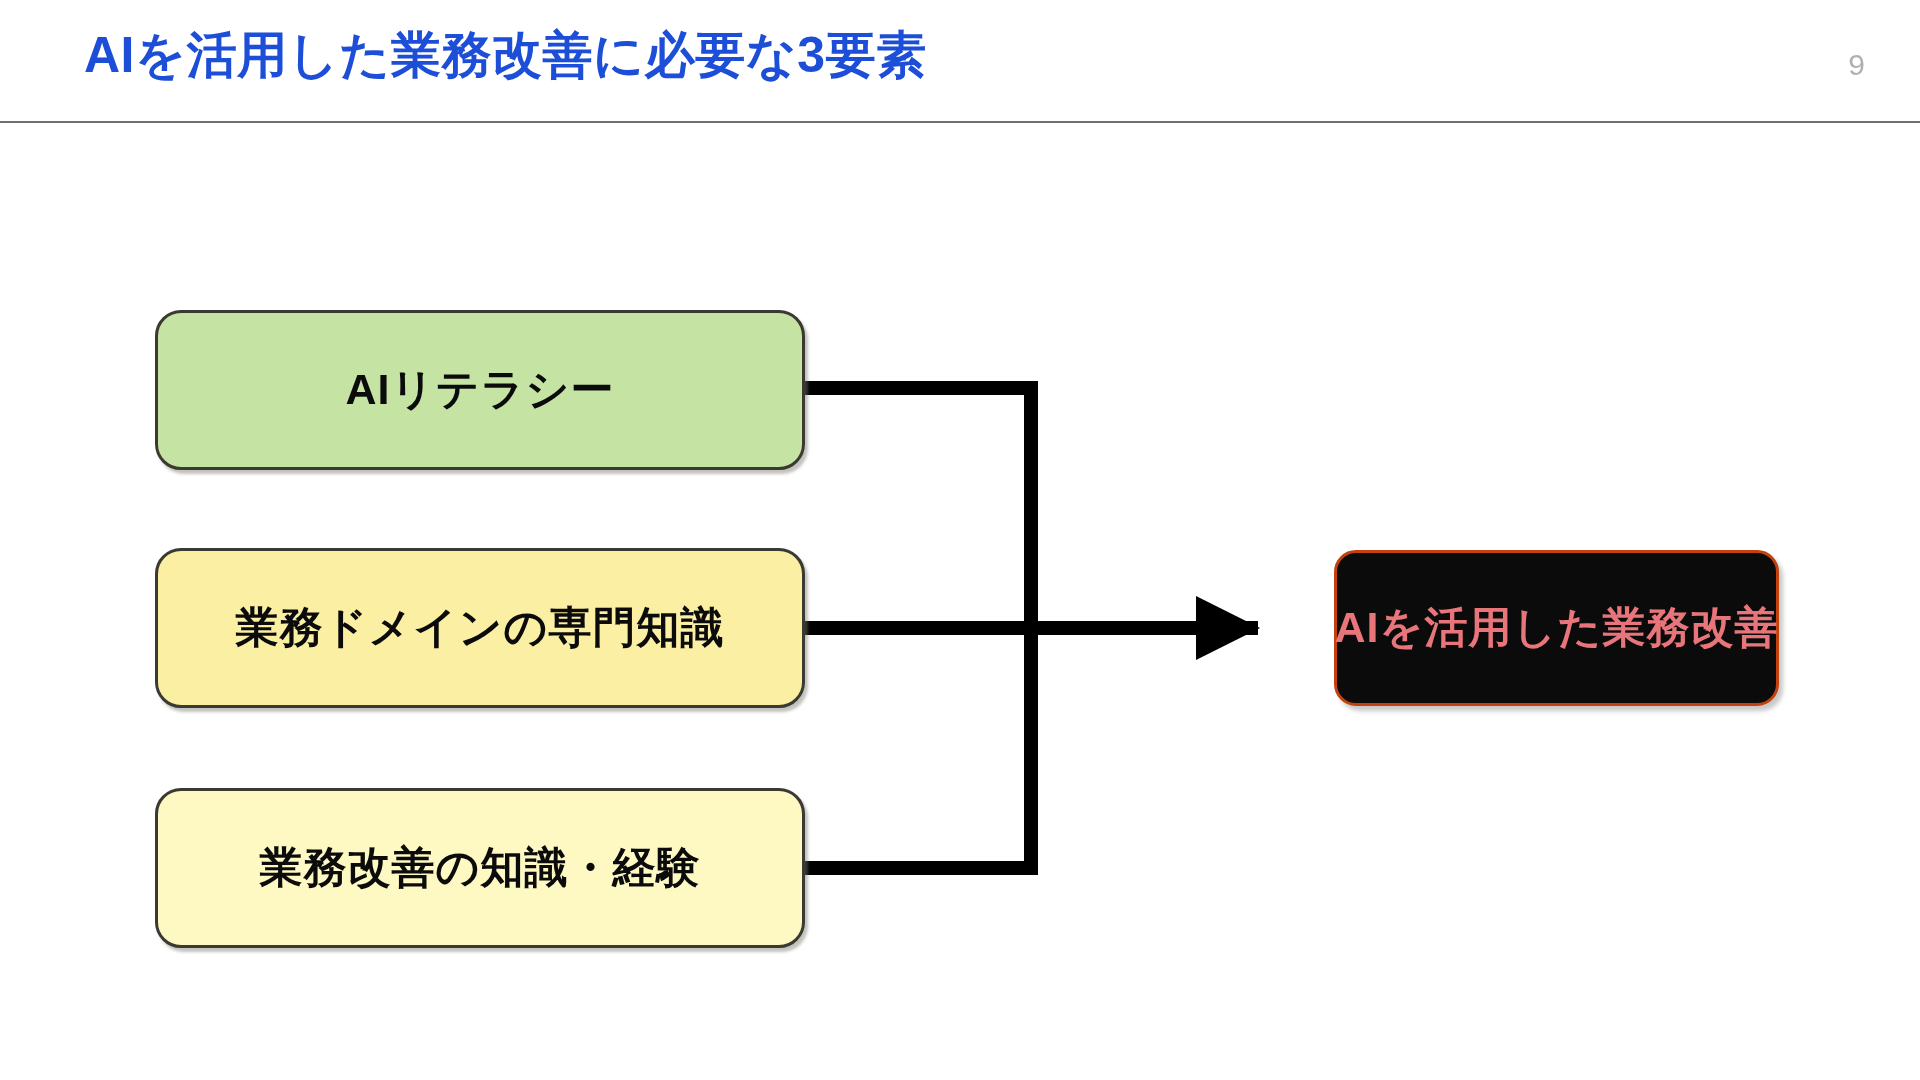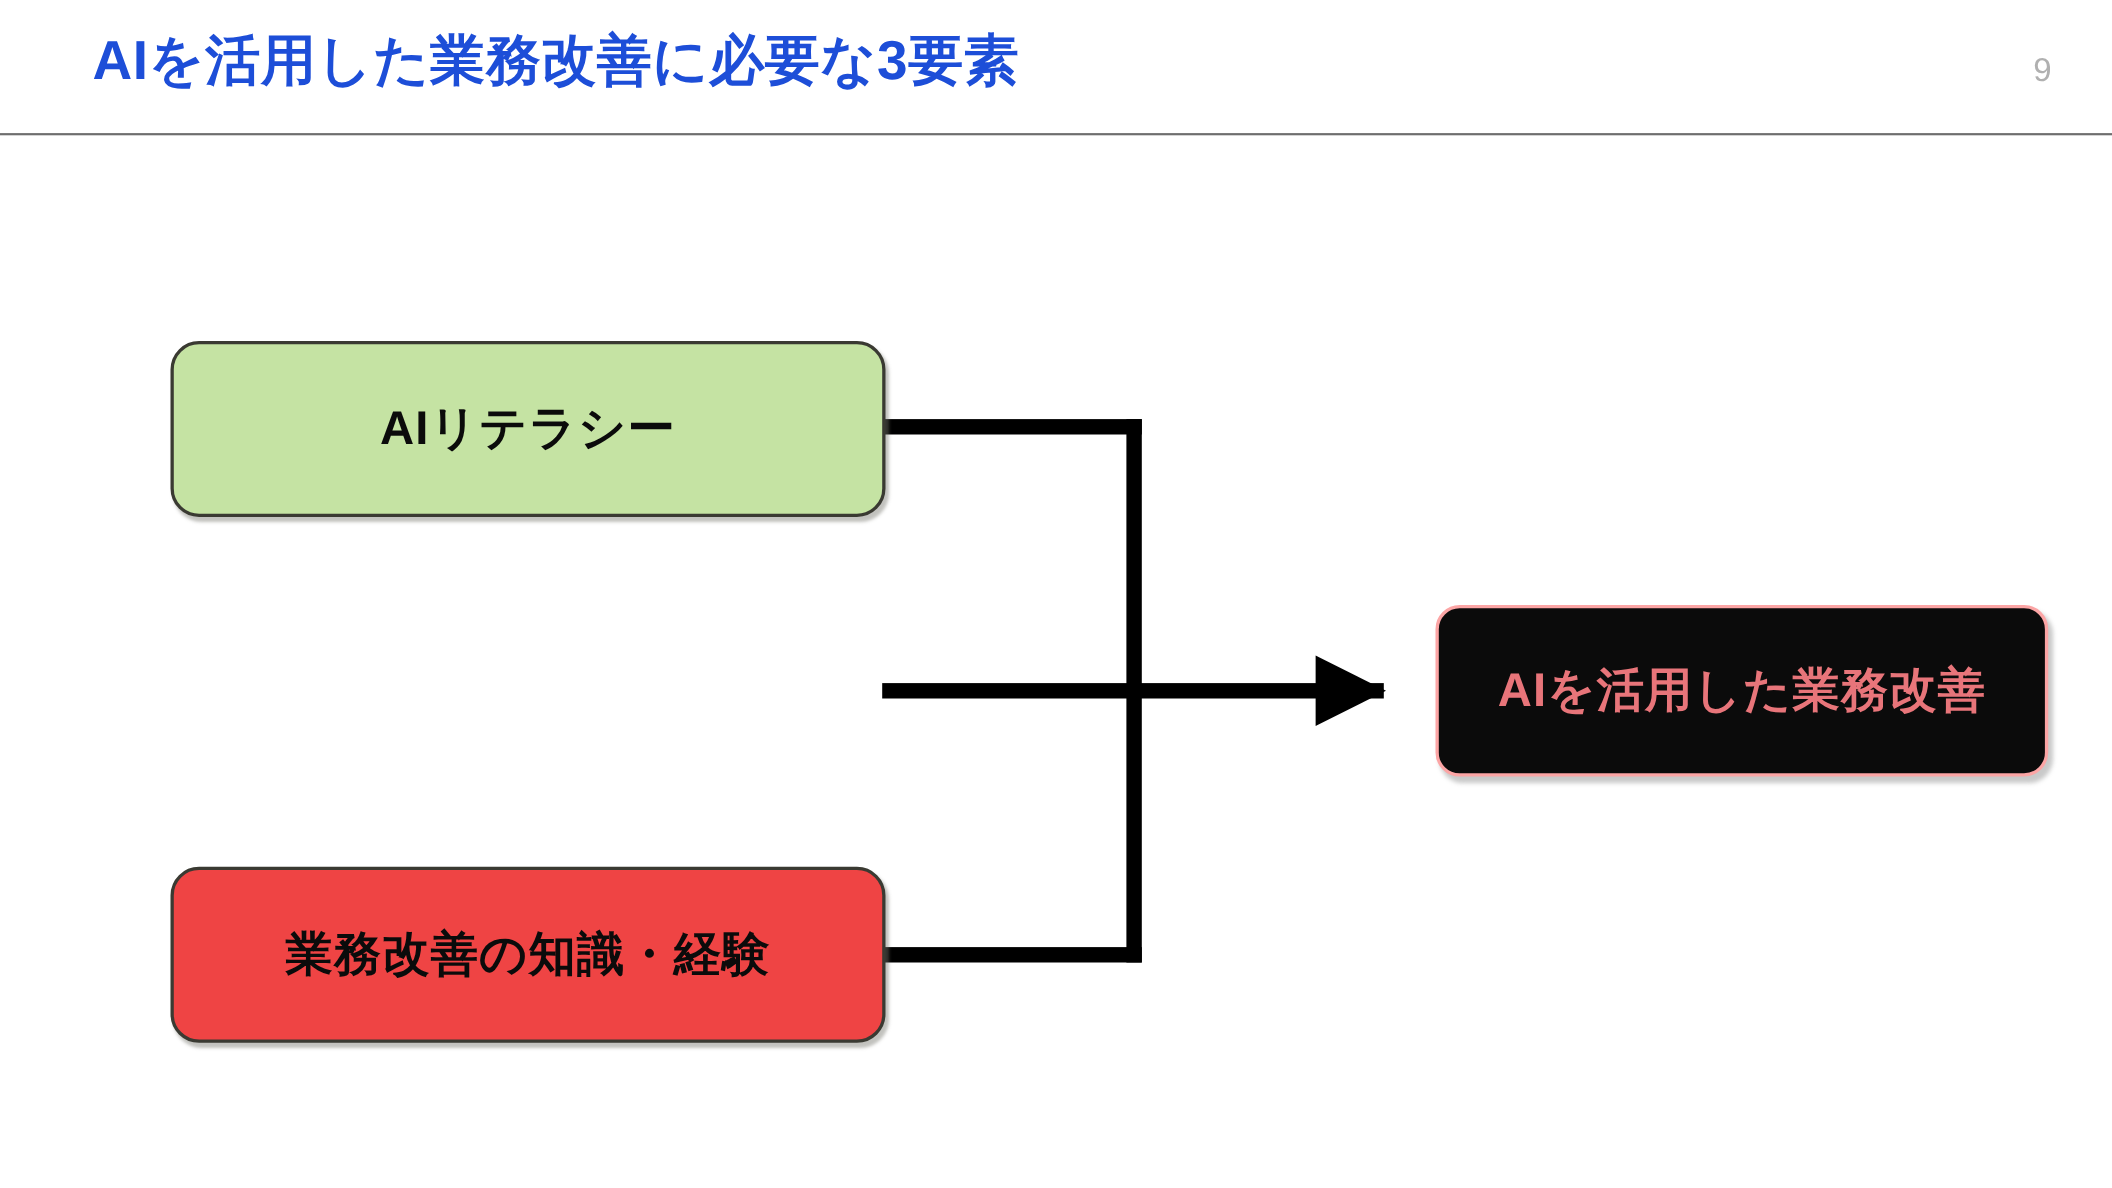--- a/index.html
+++ b/index.html
@@ -81,32 +81,32 @@
   #box-literacy {
     top: 310px;
     background: #c5e3a3;
   }
   #box-domain {
     top: 548px;
     background: #faefa3;
   }
   #box-improve {
     top: 788px;
-    background: #ef4444;
+    background: #fef9c3;
   }
 
   
   #box-target {
     position: absolute;
-    left: 1305px;
+    left: 1334px;
     top: 550px;
-    width: 557px;
+    width: 445px;
     height: 156px;
     background: #0b0b0b;
-    border: 3px solid #fca5a5;
+    border: 3px solid #c2410c;
     border-radius: 22px;
     box-sizing: border-box;
     display: flex;
     align-items: center;
     justify-content: center;
     box-shadow: 4px 5px 4px rgba(120,120,120,0.40);
   }
   #box-target .box-label {
     font-size: 43px;
     font-weight: bold;
@@ -157,20 +157,23 @@
     <div class="conn" id="conn-h1"></div>
     <div class="conn" id="conn-h2"></div>
     <div class="conn" id="conn-h3"></div>
     <div class="conn" id="conn-v"></div>
     <div id="conn-arrow"></div>
 
     <div class="src-box" id="box-literacy">
       <span class="box-label">AIリテラシー</span>
     </div>
 
+    <div class="src-box" id="box-domain">
+      <span class="box-label">業務ドメインの専門知識</span>
+    </div>
 
     <div class="src-box" id="box-improve">
       <span class="box-label">業務改善の知識・経験</span>
     </div>
 
     <div id="box-target">
       <span class="box-label">AIを活用した業務改善</span>
     </div>
 
   </div>

